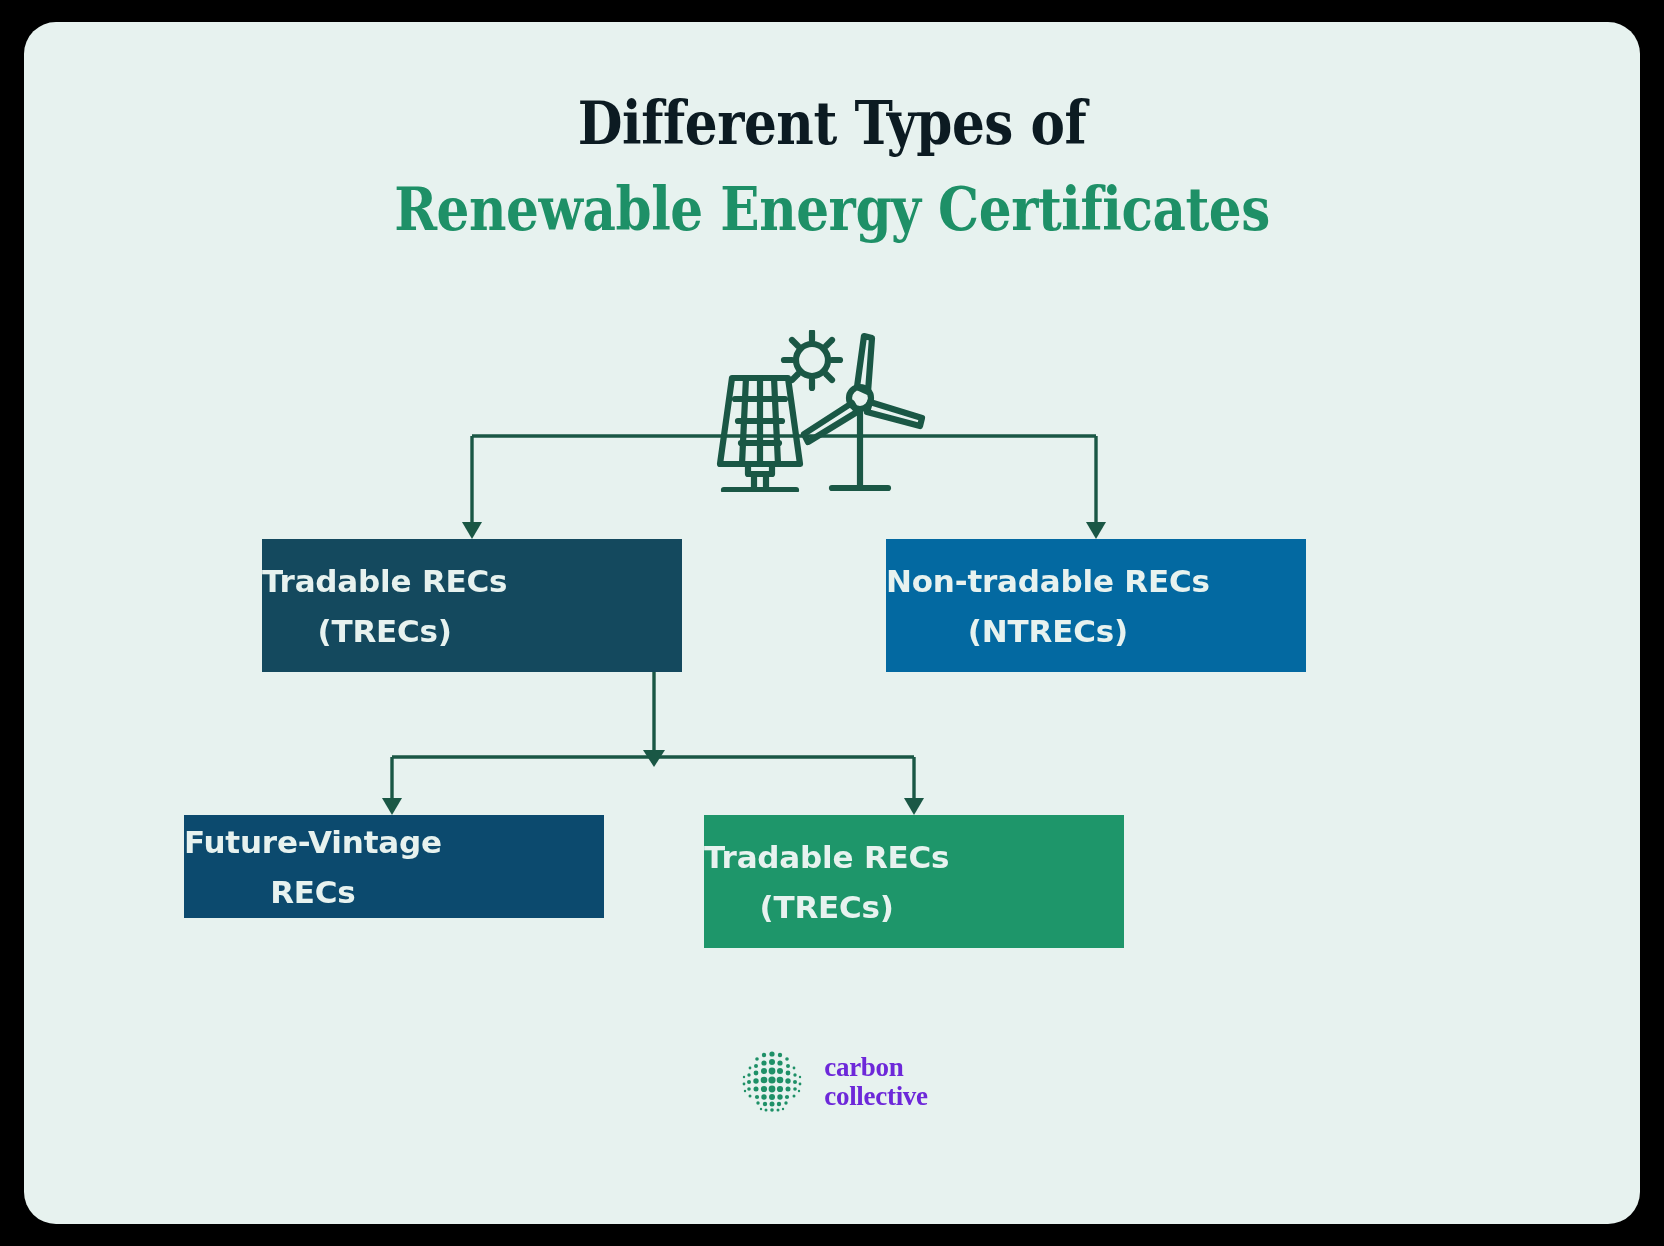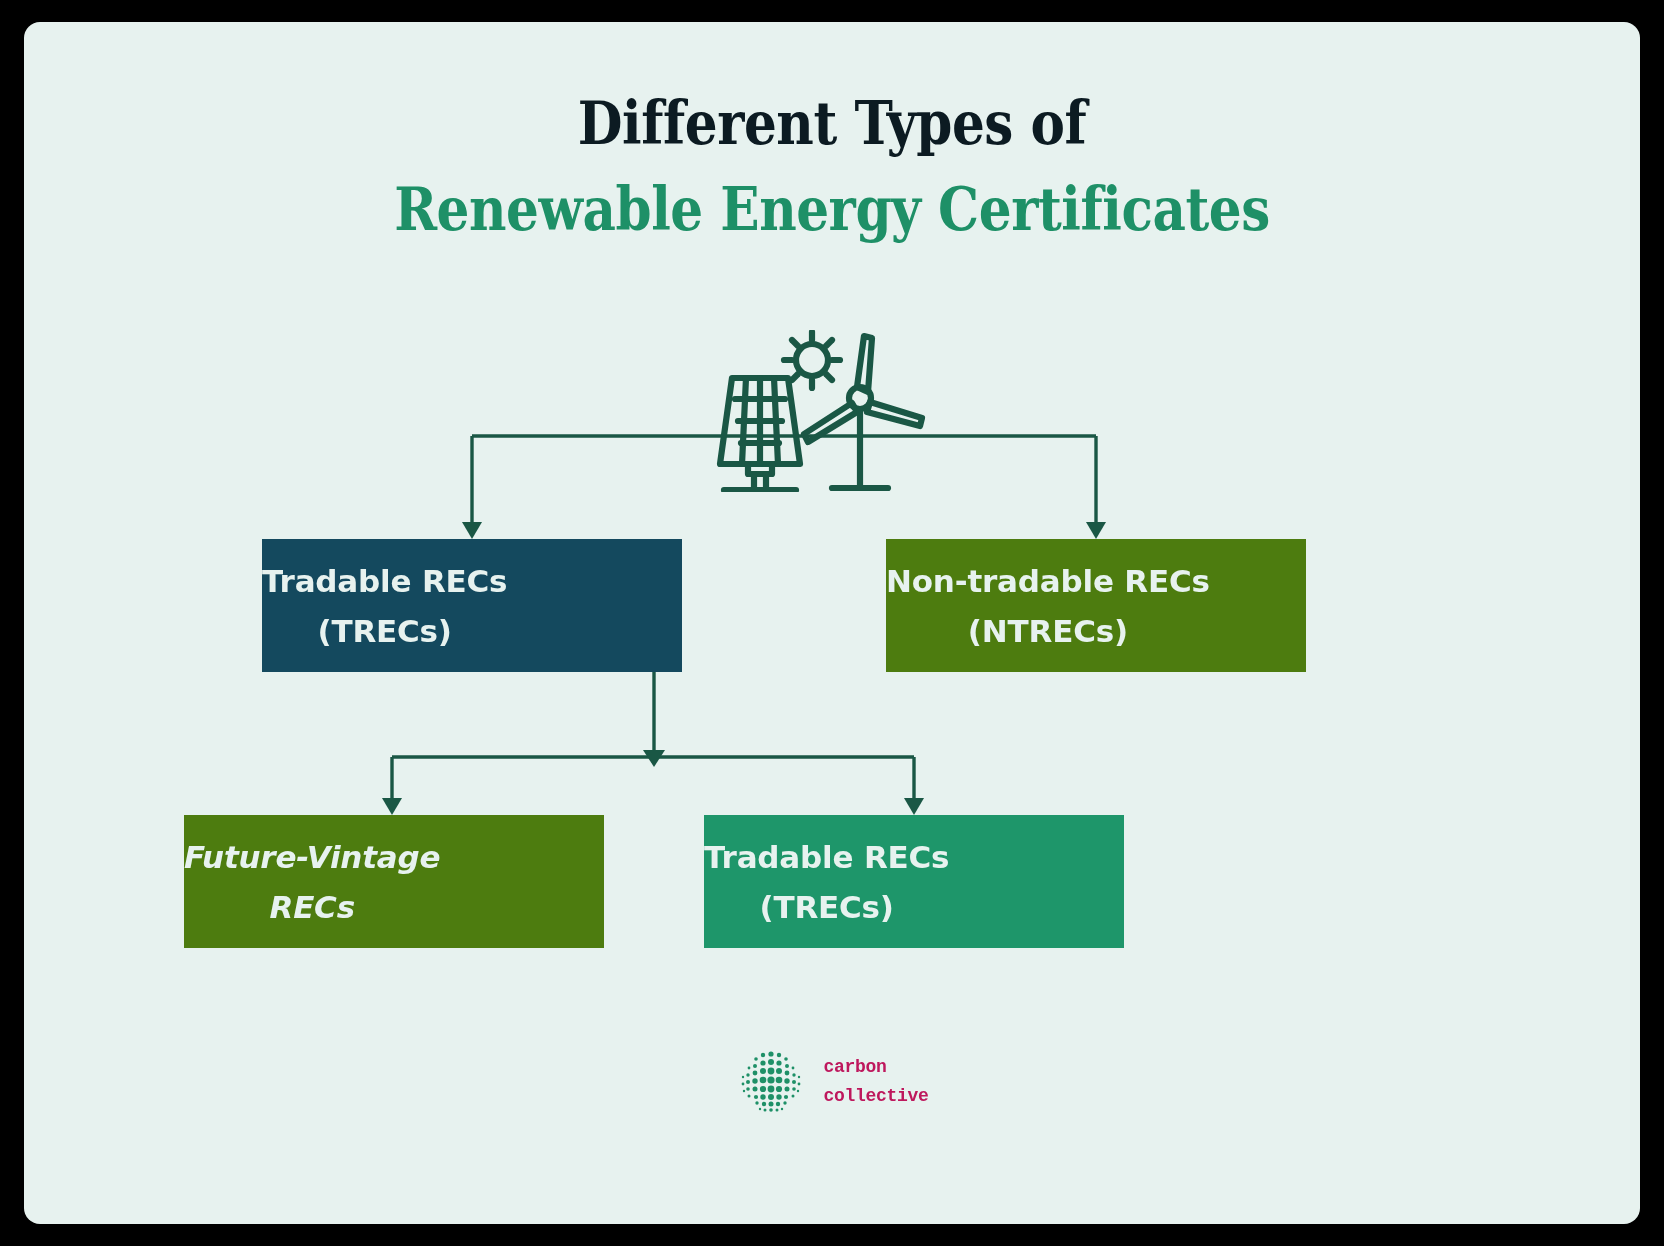--- a/index.html
+++ b/index.html
@@ -13,21 +13,21 @@
     font-family: "Liberation Sans", sans-serif;
     overflow: hidden;
   }
   .card {
     position: absolute;
     left: 24px;
     top: 22px;
     width: 1616px;
     height: 1202px;
     background: #E7F2EF;
-    border-radius: 16px;
+    border-radius: 32px;
     overflow: hidden;
   }
 
   
   .title-block {
     position: absolute;
     left: 0;
     top: 58px;
     width: 100%;
     text-align: center;
@@ -74,42 +74,42 @@
     color: #E7F2EF;
     font-family: "DejaVu Sans", "Liberation Sans", sans-serif;
     font-weight: bold;
     font-size: 31px;
     line-height: 50px;
     letter-spacing: -0.2px;
   }
   .node .node-text { white-space: pre-line; }
 
   .node-trecs     { left: 238px; top: 517px;  width: 420px; height: 133px; background: #14495E; }
-  .node-ntrecs    { left: 862px; top: 517px;  width: 420px; height: 133px; background: #4d7c0f; }
-  .node-future    { left: 160px; top: 793px;  width: 420px; height: 133px; background: #4d7c0f; font-style: italic; }
+  .node-ntrecs    { left: 862px; top: 517px;  width: 420px; height: 133px; background: #0369a1; }
+  .node-future    { left: 160px; top: 793px;  width: 420px; height: 103px; background: #0c4a6e; }
   .node-trecs2    { left: 680px; top: 793px;  width: 420px; height: 133px; background: #1E966A; }
 
   
   .footer-logo {
     position: absolute;
     left: 0;
     top: 1024px;
     width: 1616px;
     display: flex;
     align-items: center;
     justify-content: center;
     gap: 16px;
   }
   .logo-mark { width: 72px; height: 72px; display: block; }
   .logo-words {
-    font-family: Liberation Mono, monospace;
+    font-family: Liberation Serif, serif;
     font-weight: bold;
-    font-size: 18px;
+    font-size: 27px;
     line-height: 29px;
-    color: #be185d;
+    color: #6d28d9;
     letter-spacing: -0.3px;
   }
 </style>
 </head>
 <body>
 
 <div class="card">
 
   <div class="title-block">
     <div class="title-line title-line-1">Different Types of</div>

